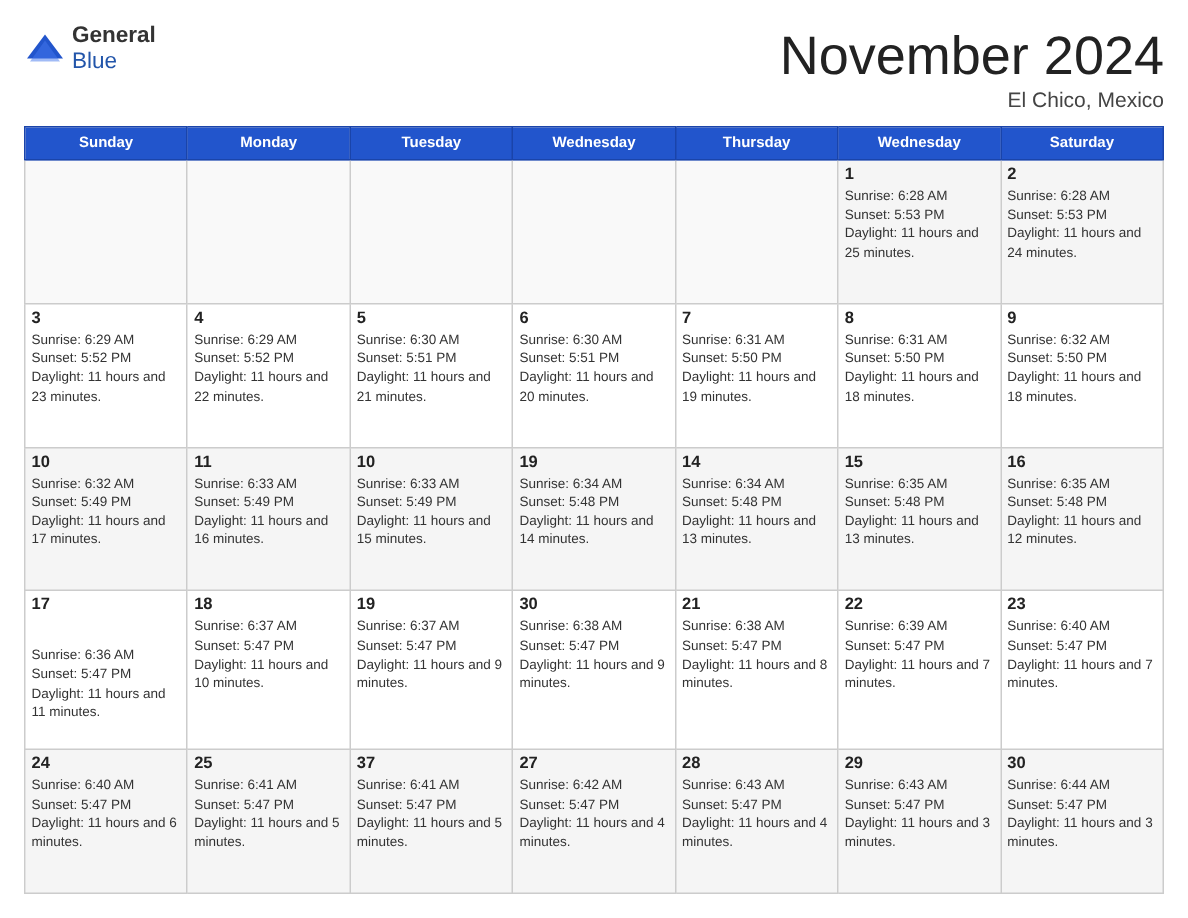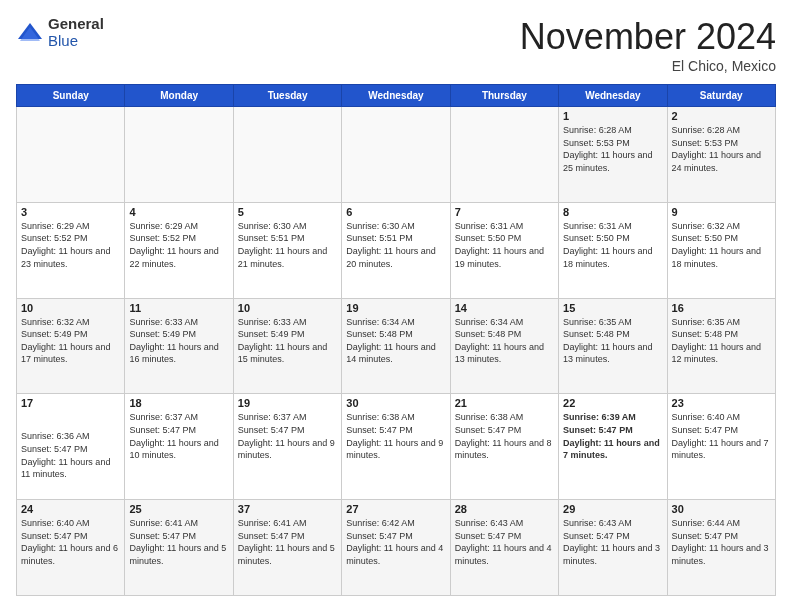--- a/index.html
+++ b/index.html
@@ -272,21 +272,21 @@
 Daylight: 11 hours and 9 minutes.</div>
           </td>
           <td>
             <span class="day-num">21</span>
             <div class="day-info" style="white-space: pre-line;">Sunrise: 6:38 AM
 Sunset: 5:47 PM
 Daylight: 11 hours and 8 minutes.</div>
           </td>
           <td>
             <span class="day-num">22</span>
-            <div class="day-info" style="white-space: pre-line; font-weight: bold;">Sunrise: 6:39 AM
+            <div class="day-info" style="white-space: pre-line;">Sunrise: 6:39 AM
 Sunset: 5:47 PM
 Daylight: 11 hours and 7 minutes.</div>
           </td>
           <td>
             <span class="day-num">23</span>
             <div class="day-info" style="white-space: pre-line;">Sunrise: 6:40 AM
 Sunset: 5:47 PM
 Daylight: 11 hours and 7 minutes.</div>
           </td>
         </tr>

